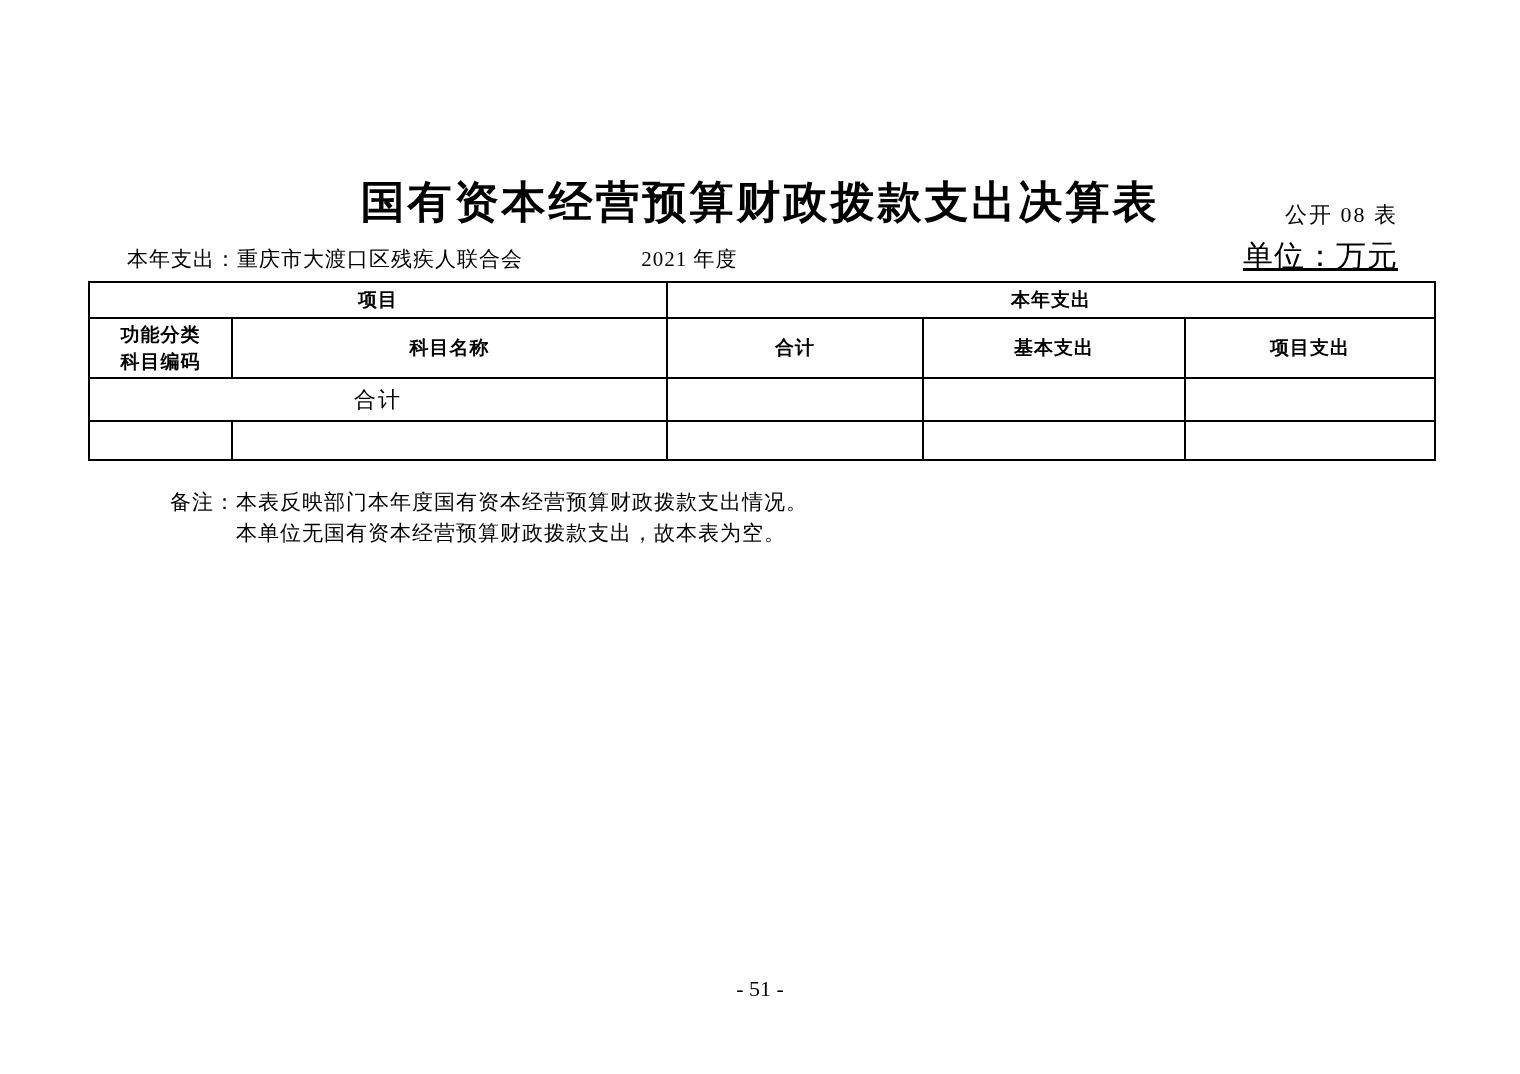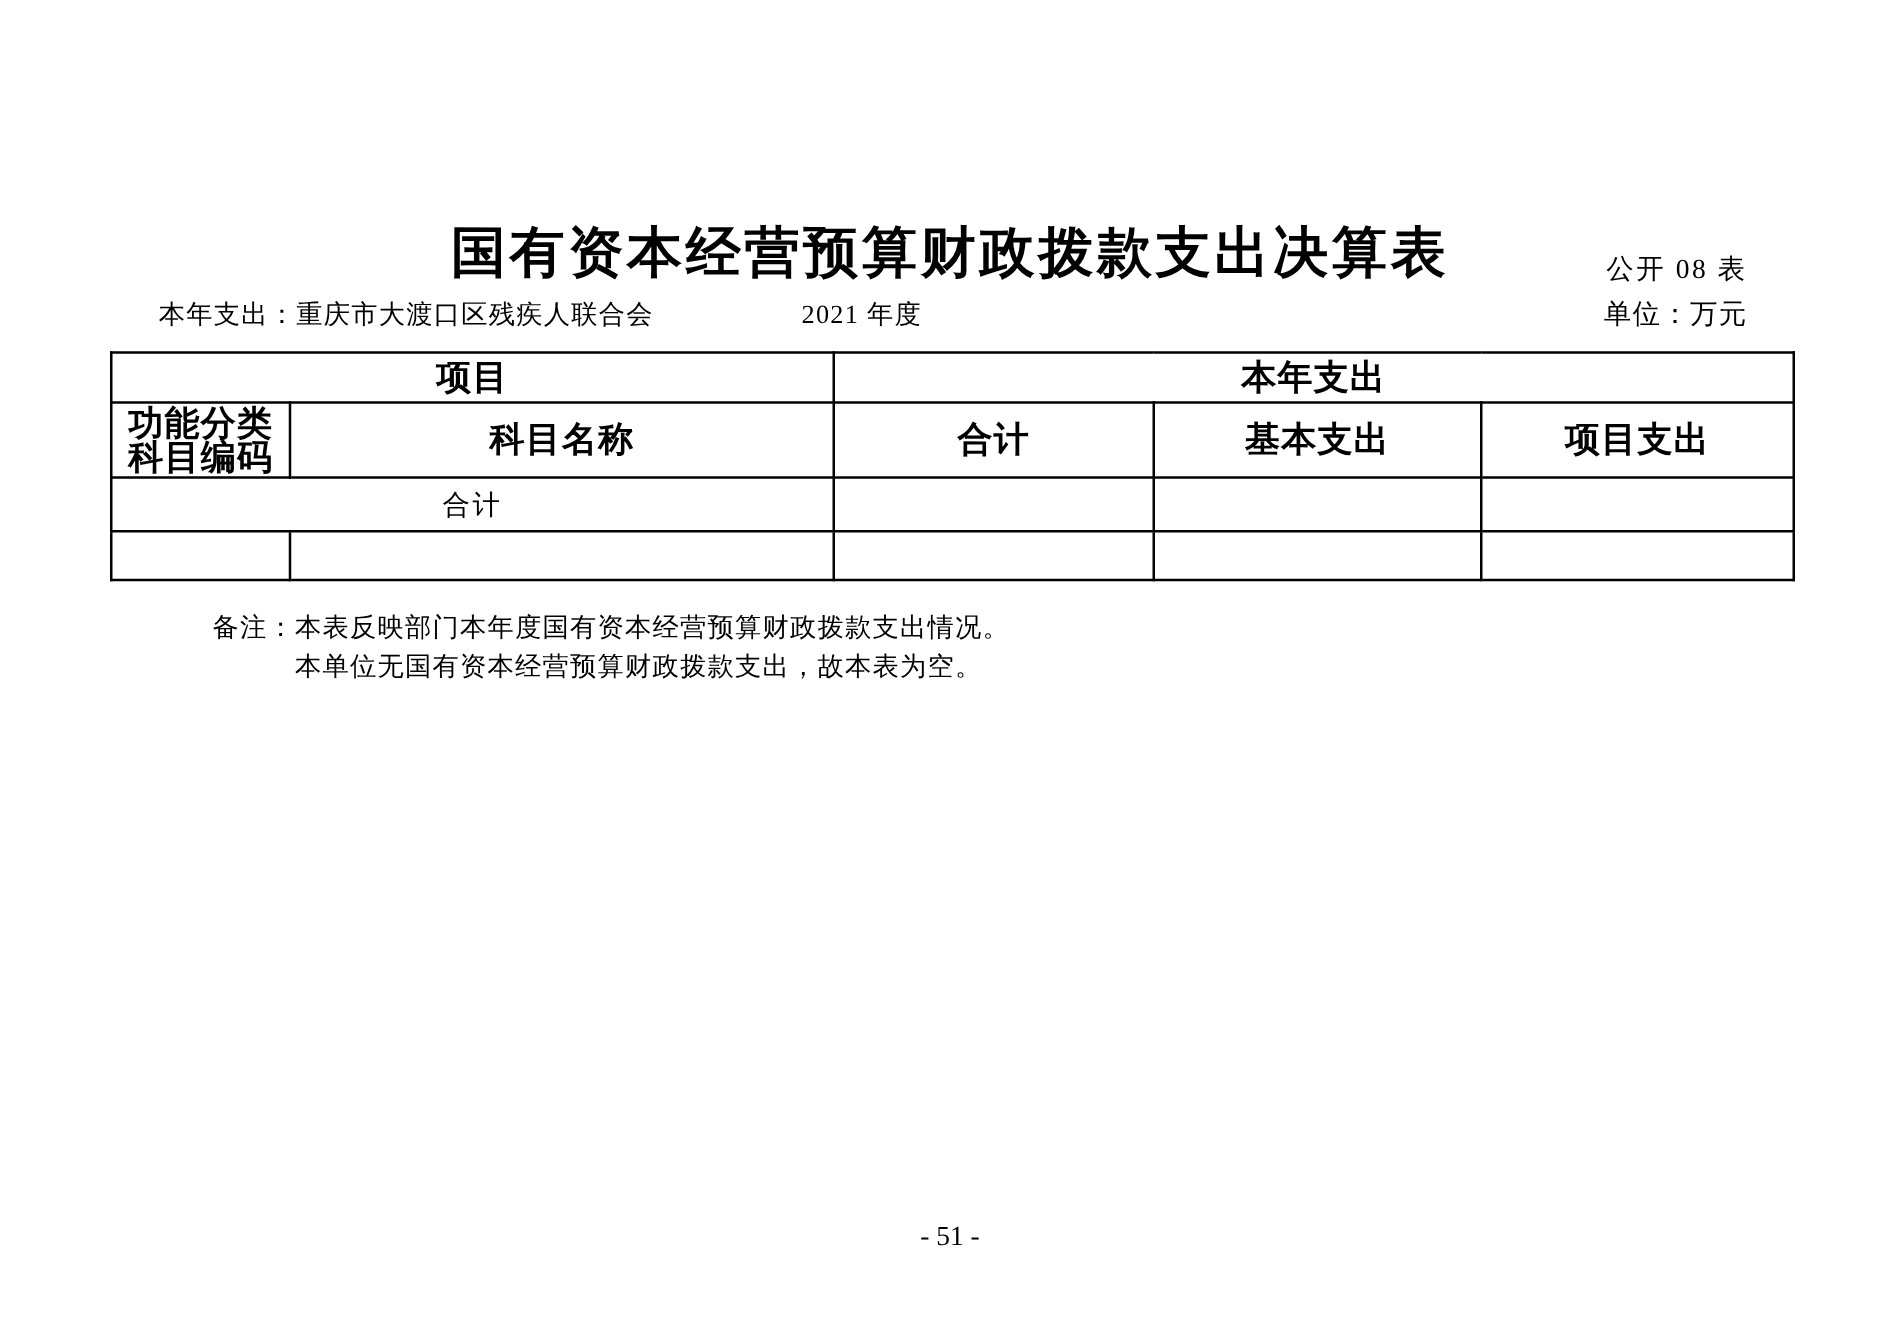--- a/index.html
+++ b/index.html
@@ -39,40 +39,40 @@
     left: 127px;
     right: 122px;
     font-size: 21px;
     letter-spacing: 1px;
     display: flex;
     justify-content: space-between;
     align-items: baseline;
   }
   .meta-left { white-space: nowrap; }
   .meta-year { margin-left: 112px; }
-  .meta-unit { white-space: nowrap; font-size: 22px; }
+  .meta-unit { white-space: nowrap; font-size: 30px; text-decoration: underline; }
   table.fin-table {
     position: absolute;
     left: 88px;
     top: 281px;
     width: 1346px;
     border-collapse: collapse;
     table-layout: fixed;
   }
   table.fin-table td {
     border: 2px solid #000;
     text-align: center;
     vertical-align: middle;
     padding: 0;
     overflow: hidden;
   }
   .hdr {
     font-family: "Liberation Sans", sans-serif;
     font-weight: bold;
-    font-size: 28px;
+    font-size: 19px;
     letter-spacing: 1px;
   }
   .row-group   { height: 36px; }
   .row-header  { height: 60px; }
   .row-total   { height: 43px; }
   .row-empty   { height: 39px; }
   .cell-body {
     font-family: "Liberation Serif", serif;
     font-size: 22px;
     font-weight: normal;

